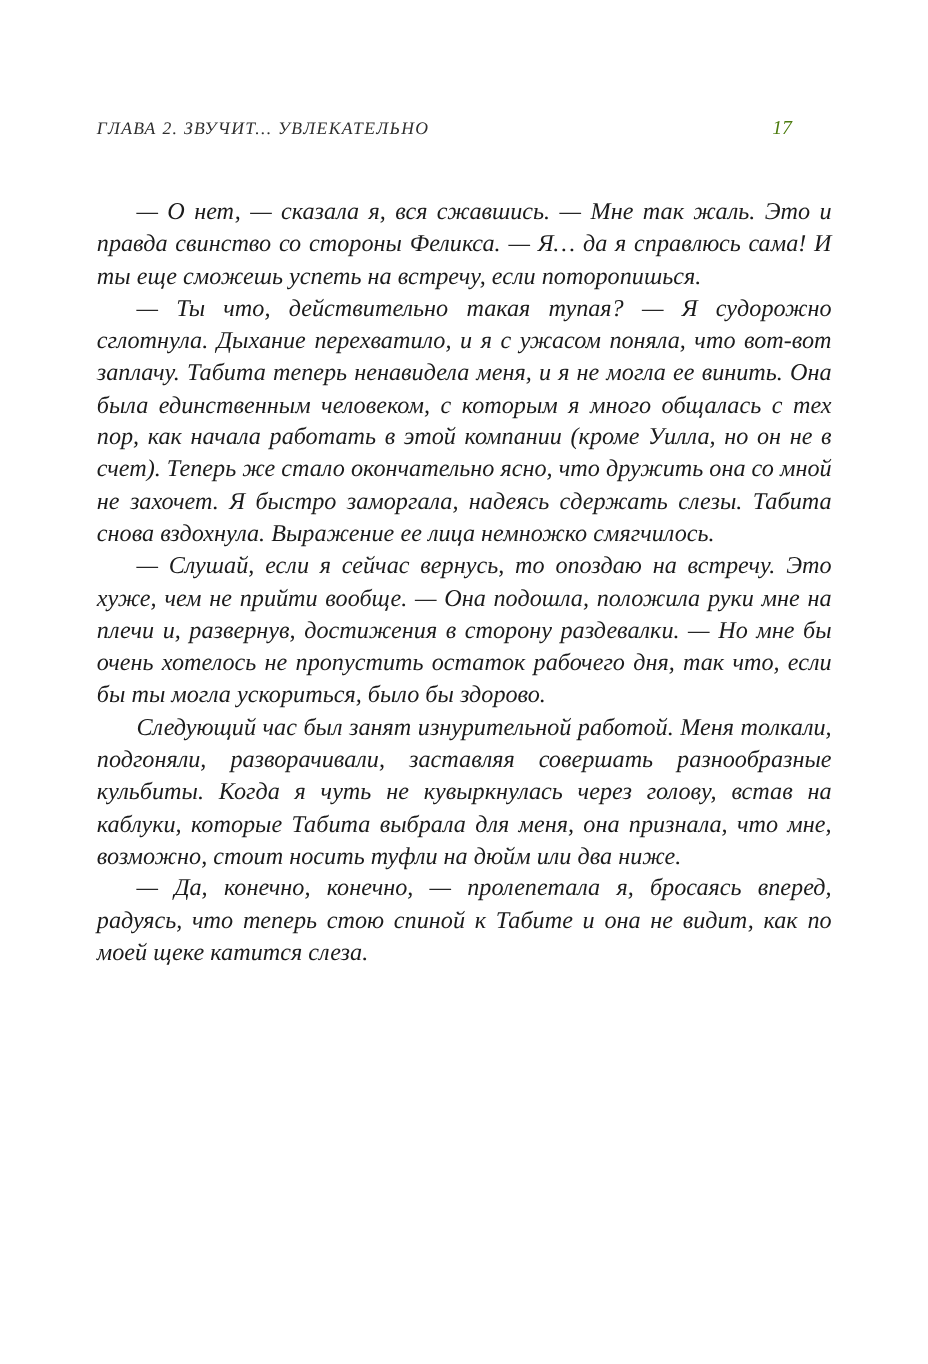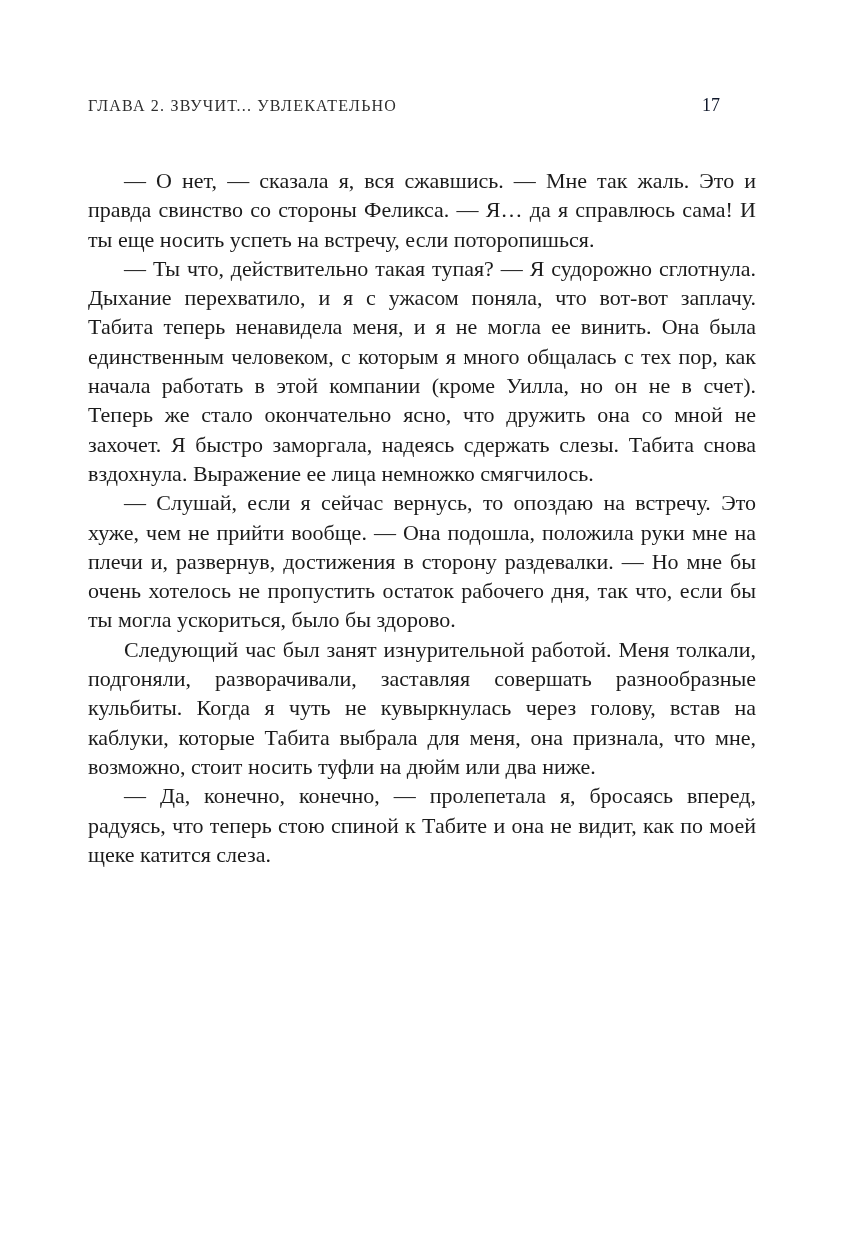--- a/index.html
+++ b/index.html
@@ -11,38 +11,39 @@
     width: 844px;
     height: 1240px;
     overflow: hidden;
     font-family: "Liberation Serif", "DejaVu Serif", serif;
     color: #1b1b1b;
   }
   .page {
     box-sizing: border-box;
     width: 844px;
     height: 1240px;
-    padding: 1px 88px;
+    padding: 12px 88px;
+    font-style: italic;
   }
   .running-head {
     display: flex;
     justify-content: space-between;
     align-items: baseline;
     padding-top: 94px;
   }
   .running-head .chapter {
     font-size: 16px;
     letter-spacing: 1.2px;
     color: #2e2e2e;
     text-transform: uppercase;
     white-space: nowrap;
   }
   .running-head .pagenum {
     font-size: 18px;
-    color: #0f172a;
+    color: #4d7c0f;
     margin-right: 36px;
     text-align: right;
   }
   .body-text {
     margin-top: 50px;
     font-size: 22px;
     line-height: 29.3px;
     text-align: justify;
     hyphens: auto;
     -webkit-hyphens: auto;
@@ -60,19 +61,19 @@
 <body>
 
 <div class="page">
   <header class="running-head">
     <span class="chapter">ГЛАВА 2. ЗВУЧИТ... УВЛЕКАТЕЛЬНО</span>
     <span class="pagenum">17</span>
   </header>
 
   <main class="body-text">
 
-      <p class="para">— О нет, — сказала я, вся сжавшись. — Мне так жаль. Это и правда свинство со стороны Феликса. — Я… да я справлюсь сама! И ты еще носить успеть на встречу, если поторопишься.</p>
+      <p class="para">— О нет, — сказала я, вся сжавшись. — Мне так жаль. Это и правда свинство со стороны Феликса. — Я… да я справлюсь сама! И ты еще сможешь успеть на встречу, если поторопишься.</p>
       <p class="para">— Ты что, действительно такая тупая? — Я судорожно сглотнула. Дыхание перехватило, и я с ужасом поняла, что вот-вот заплачу. Табита теперь ненавидела меня, и я не могла ее винить. Она была единственным человеком, с которым я много общалась с тех пор, как начала работать в этой компании (кроме Уилла, но он не в счет). Теперь же стало окончательно ясно, что дружить она со мной не захочет. Я быстро заморгала, надеясь сдержать слезы. Табита снова вздохнула. Выражение ее лица немножко смягчилось.</p>
       <p class="para">— Слушай, если я сейчас вернусь, то опоздаю на встречу. Это хуже, чем не прийти вообще. — Она подошла, положила руки мне на плечи и, развернув, достижения в сторону раздевалки. — Но мне бы очень хотелось не пропустить остаток рабочего дня, так что, если бы ты могла ускориться, было бы здорово.</p>
       <p class="para">Следующий час был занят изнурительной работой. Меня толкали, подгоняли, разворачивали, заставляя совершать разнообразные кульбиты. Когда я чуть не кувыркнулась через голову, встав на каблуки, которые Табита выбрала для меня, она признала, что мне, возможно, стоит носить туфли на дюйм или два ниже.</p>
       <p class="para">— Да, конечно, конечно, — пролепетала я, бросаясь вперед, радуясь, что теперь стою спиной к Табите и она не видит, как по моей щеке катится слеза.</p>
     </main>
 </div>
 
 </body></html>

